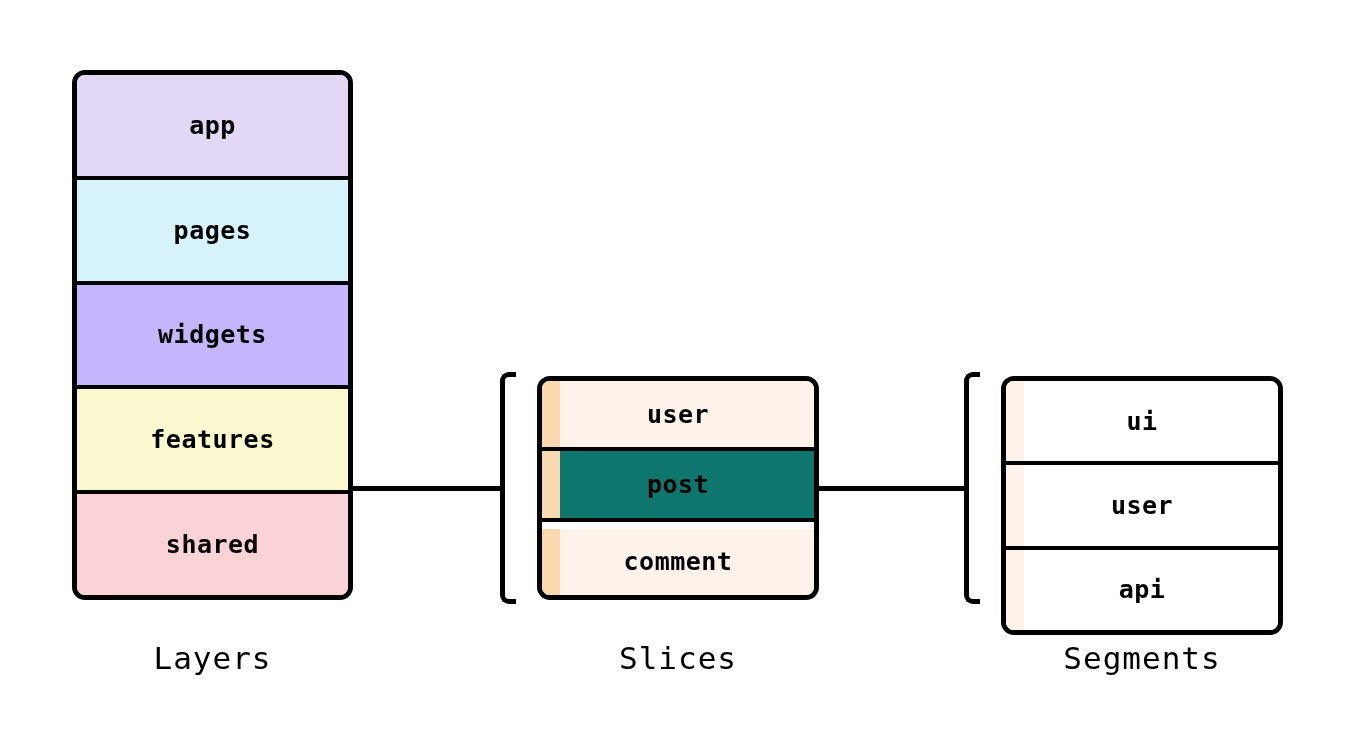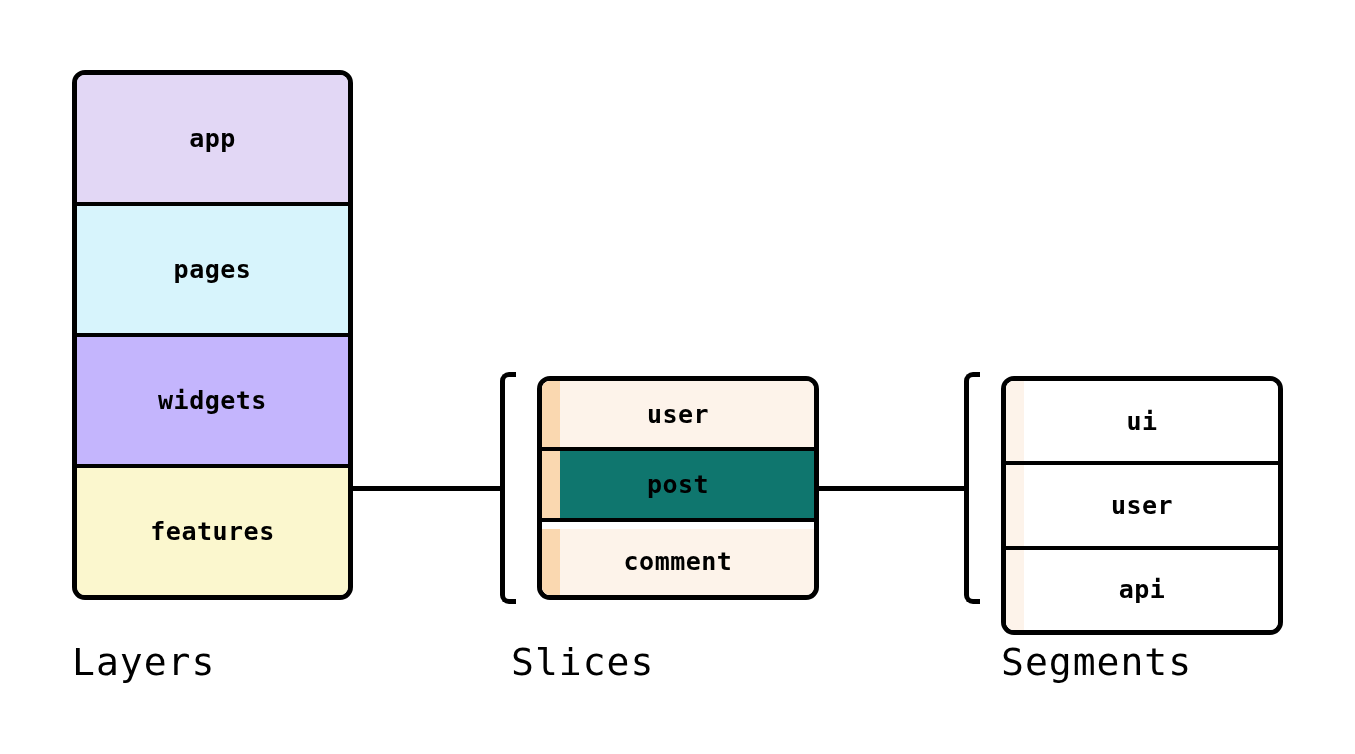--- a/index.html
+++ b/index.html
@@ -10,22 +10,23 @@
   body {
     width: 1355px;
     height: 754px;
     position: relative;
     font-family: "DejaVu Sans Mono", "Liberation Mono", monospace;
     overflow: hidden;
   }
 
   .caption {
     position: absolute;
+    text-align: center;
     font-family: "DejaVu Sans Mono", "Liberation Mono", monospace;
-    font-size: 38px;
+    font-size: 31px;
     font-weight: 400;
     color: #000000;
     letter-spacing: 1px;
     white-space: nowrap;
   }
 
   
   .stack {
     position: absolute;
     box-sizing: border-box;
@@ -107,20 +108,23 @@
 
   <div class="row" style="background:#c4b5fd;">
     <span class="row-label">widgets</span>
   </div>
 
   <div class="row" style="background:#FBF7CE;justify-content:center;">
     <span class="row-label">features</span>
   </div>
 
 
+  <div class="row" style="background:#FBD2D6;">
+    <span class="row-label">shared</span>
+  </div>
 </div>
 
 <div class="caption" style="left:72px; top:640px; width:281px;">Layers</div>
 
 <div class="connector" style="left:353px; top:486px; width:150px;"></div>
 
 <div class="bracket" style="left:500px; top:372px; width:16px; height:232px;"></div>
 
 <div class="stack" style="left:537px; top:376px; width:282px; height:224px;">
 
@@ -133,21 +137,21 @@
     <span class="stripe" style="background:#FAD8B0;"></span>
     <span class="row-label">post</span>
   </div>
 
   <div class="row" style="background:#FDF3EA;margin-top:7px;">
     <span class="stripe" style="background:#FAD8B0;"></span>
     <span class="row-label">comment</span>
   </div>
 </div>
 
-<div class="caption" style="left:511px; top:640px; width:282px;">Slices</div>
+<div class="caption" style="left:537px; top:640px; width:282px;">Slices</div>
 
 <div class="connector" style="left:819px; top:486px; width:150px;"></div>
 
 <div class="bracket" style="left:964px; top:372px; width:16px; height:232px;"></div>
 
 <div class="stack" style="left:1001px; top:376px; width:282px; height:259px;">
 
   <div class="row" style="background:#FFFFFF;">
     <span class="stripe" style="background:#FDF3EA;"></span>
     <span class="row-label">ui</span>

